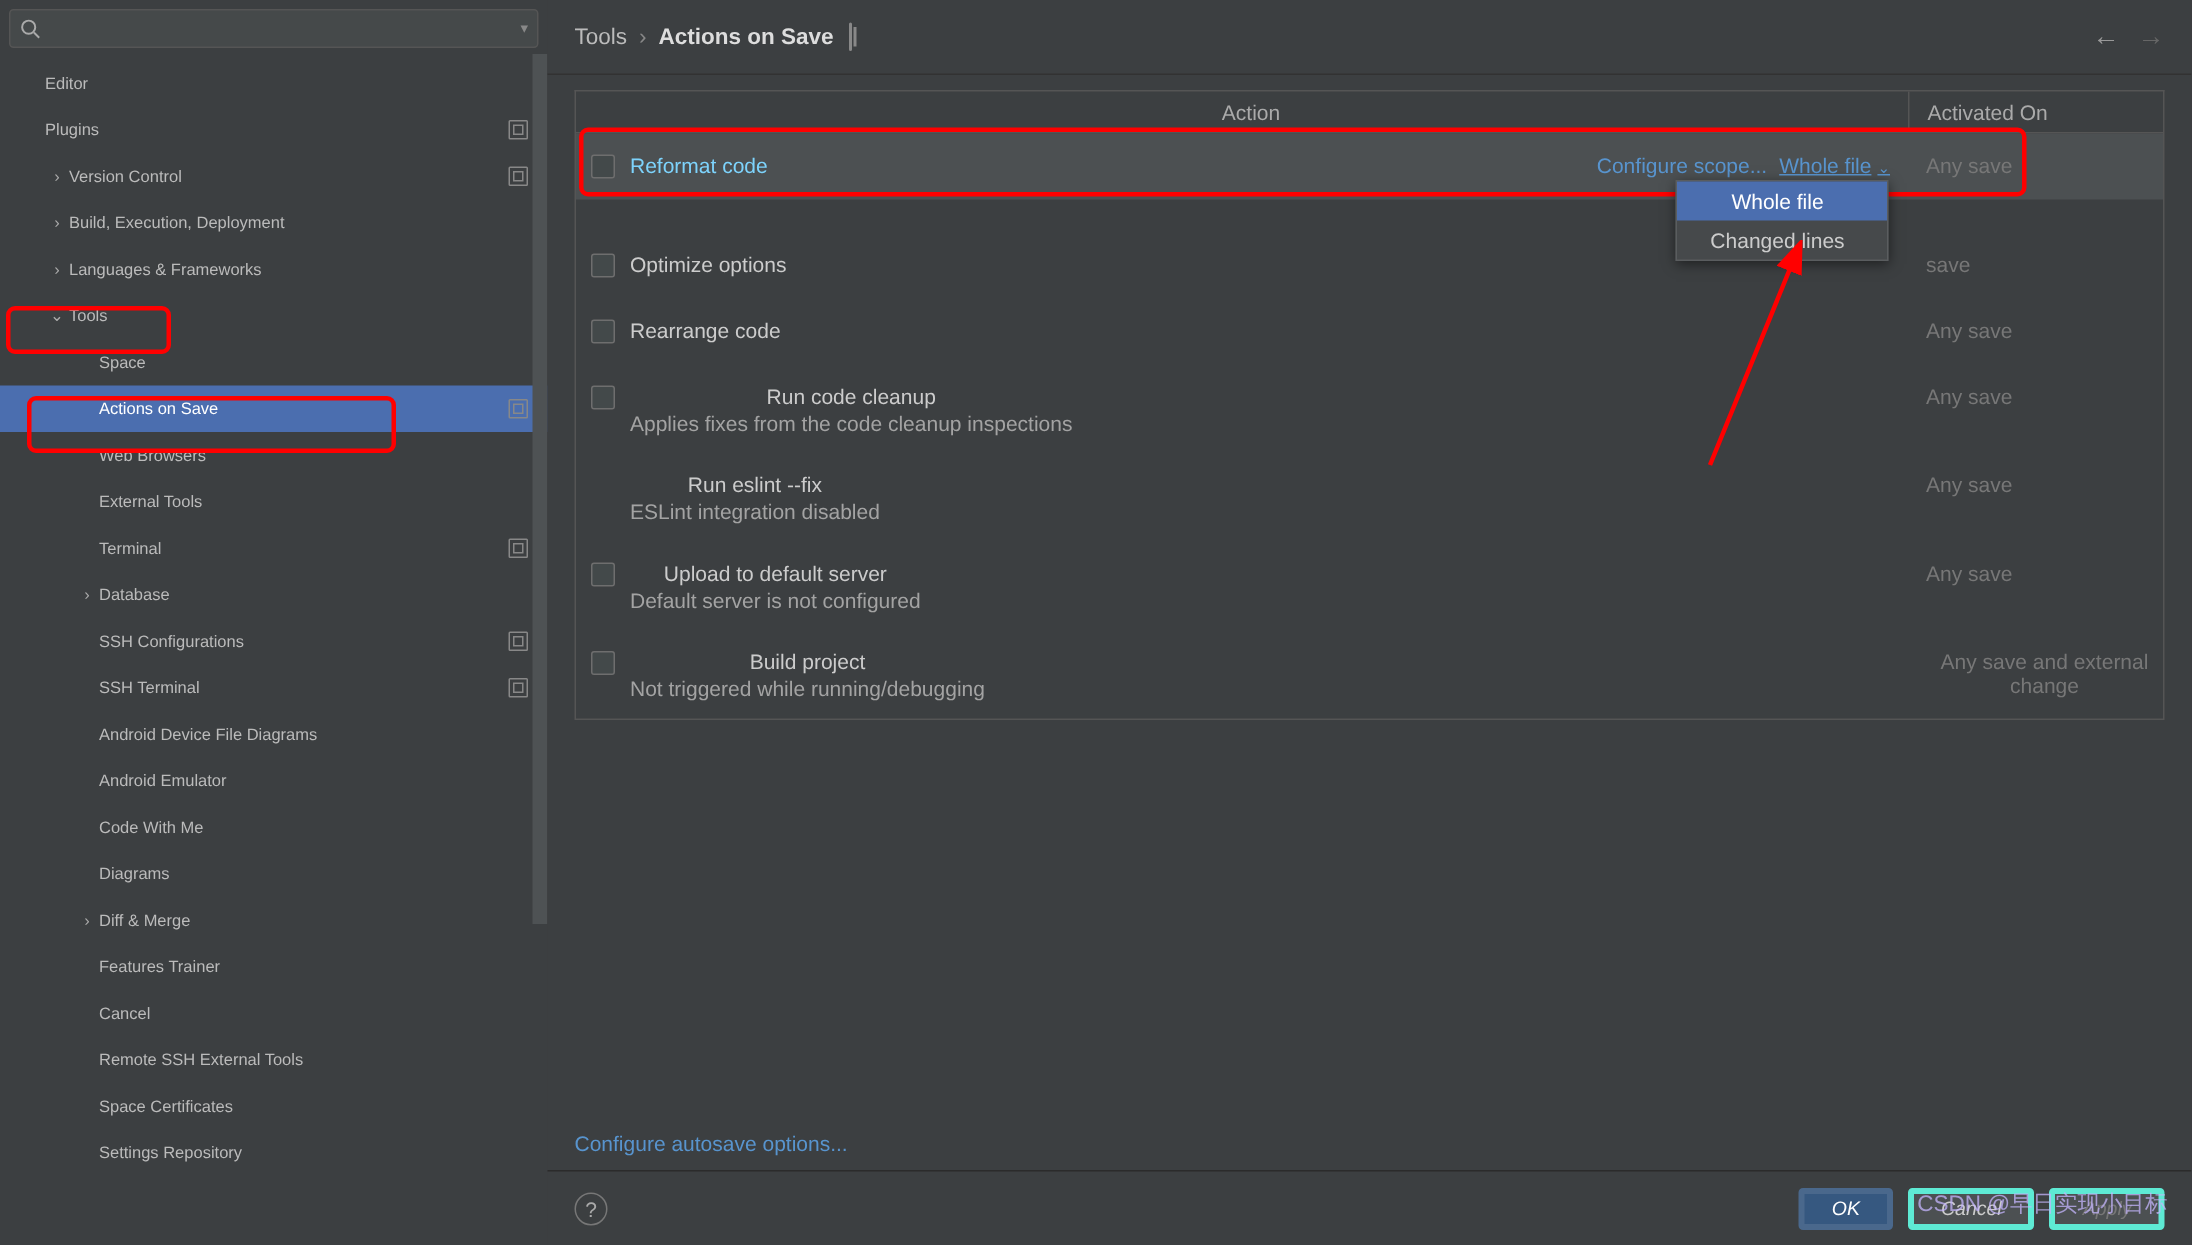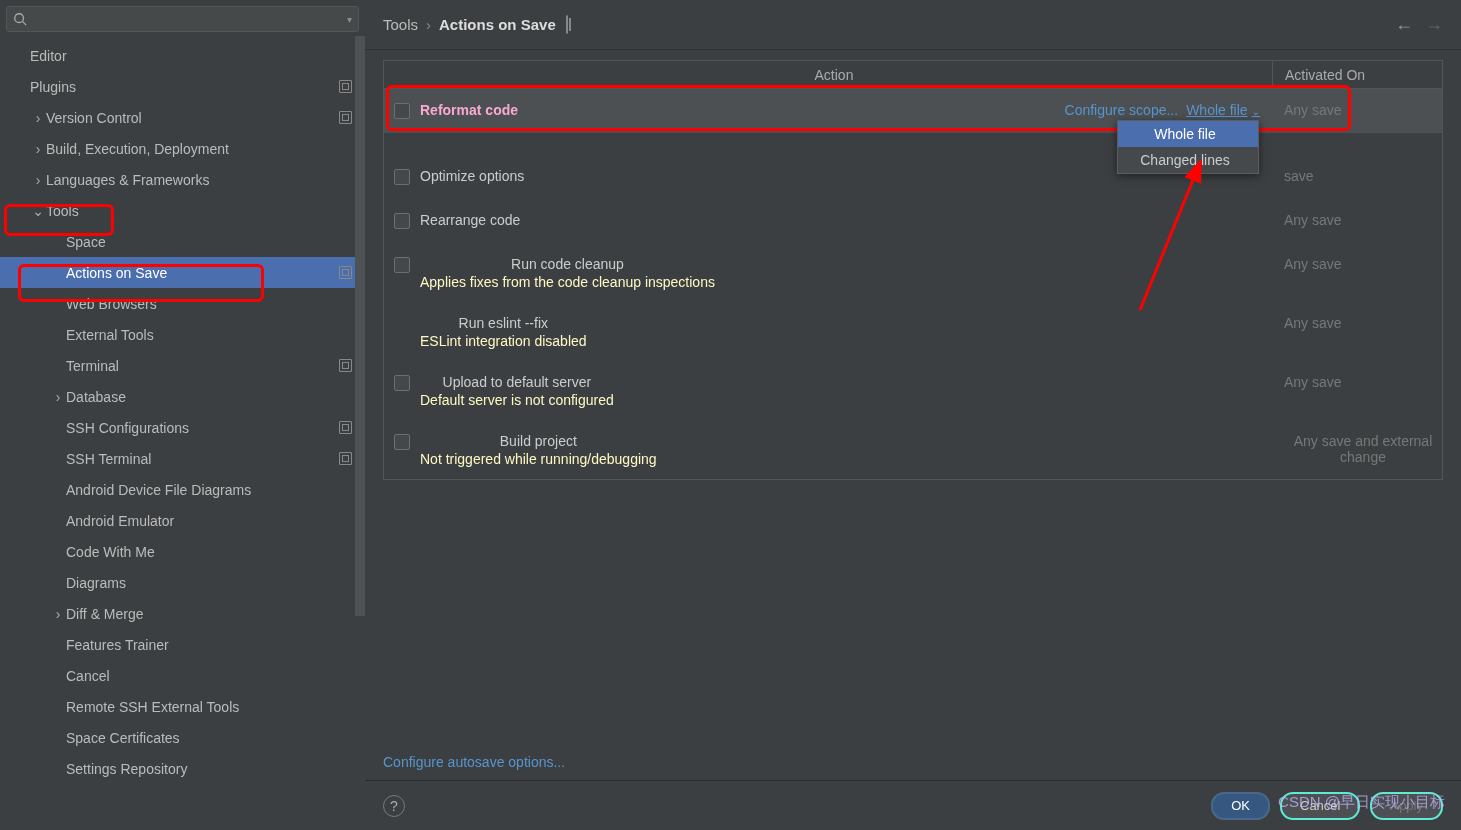--- a/index.html
+++ b/index.html
@@ -24,21 +24,21 @@
 .search-box input {
   background: transparent; border: none; outline: none;
   color: #bbb; margin-left: 4px; flex: 1; font-size: 13px;
 }
 .tree { flex: 1; overflow: hidden; position: relative; padding-top: 4px; }
 .tree-scroll { position: absolute; right: 0; top: 0; width: 10px; height: 580px; background: #4e5254; border-radius: 0; }
 .tree-item {
   display: flex; align-items: center;
   height: 31px; padding-left: 12px; padding-right: 12px;
   cursor: pointer; color: #bbbbbb;
-  font-size: 14px;
+  font-size: 11px;
 }
 .tree-item.selected { background: #4b6eaf; color: #fff; }
 .tree-item .chev { width: 16px; display: inline-flex; justify-content: center; color: #aaa; }
 .tree-item .lbl { flex: 1; }
 .tree-item .badge { width: 14px; height: 14px; display: inline-flex; }
 .indent-1 { padding-left: 30px; }
 .indent-2 { padding-left: 50px; }
 .no-chev .chev { visibility: hidden; }
 .main { flex: 1; display: flex; flex-direction: column; background: #3c3f41; position: relative; }
 .header {
@@ -67,22 +67,22 @@
 .row .col-action { display: flex; align-items: flex-start; padding: 12px 12px 12px 10px; }
 .row .col-activated { border-left: none; padding: 12px 0 0 12px; color: #777; align-items: flex-start; height: auto; font-size: 14px; }
 .row.hover { background: #4c5052; }
 .checkbox {
   width: 16px; height: 16px; border: 1px solid #6e6e6e;
   border-radius: 2px; margin-right: 10px; flex-shrink: 0;
   background: #43494a; margin-top: 1px;
 }
 .action-text { display: flex; flex-direction: column; }
 .action-title { color: #ccc; font-size: 14px; }
-.action-sub { color: #fef9c3; margin-top: 2px; font-size: 14px;}
-.row.hover .action-title { color: #f9a8d4; font-weight: bold; }
+.action-sub { color: #a3a3a3; margin-top: 2px; font-size: 14px;}
+.row.hover .action-title { color: #7dd3fc; }
 .row-links { display: flex; align-items: center; margin-left: auto; gap: 8px; }
 .link { color: #5894ce; font-size: 14px; cursor: pointer; }
 .link.underline { text-decoration: underline; }
 .dropdown-chev { margin-left: 4px; font-size: 10px; color: #5894ce;}
 .popup {
   position: absolute; background: #46494b; border: 1px solid #5a5d5f;
   box-shadow: 0 2px 8px rgba(0,0,0,0.5); z-index: 10;
 }
 .popup-item { padding: 5px 18px 5px 12px; color: #ccc; font-size: 14px; cursor: pointer; white-space: nowrap; }
 .popup-item.sel { background: #4b6eaf; color: #fff; }
@@ -93,23 +93,23 @@
   gap: 10px; justify-content: flex-start;
 }
 .footer .help {
   width: 22px; height: 22px; border-radius: 50%;
   border: 1px solid #777; color: #aaa;
   display: flex; align-items: center; justify-content: center;
   font-size: 14px; cursor: pointer;
 }
 .footer .fspacer { flex: 1; }
 .btn {
-  height: 28px; padding: 0 18px; border-radius: 13px;
+  height: 28px; padding: 0 18px; border-radius: 3px;
   display: flex; align-items: center; cursor: pointer;
-  font-size: 13px; border: 2px solid #5eead4; background: #4c5052; color: #ccc;
+  font-size: 13px; border: 4px solid #5eead4; background: #4c5052; color: #ccc; font-style: italic;
 }
 .btn.primary { background: #365880; border-color: #4a688c; color: #fff; }
 .btn.disabled { color: #777; }
 .redbox1 {
   position: absolute; border: 3px solid #ff0000; border-radius: 6px;
   pointer-events: none;
 }
 .hl-tools { left: 4px; top: 204px; width: 110px; height: 32px; }
 .hl-actions { left: 18px; top: 264px; width: 246px; height: 38px; }
 .hl-row { left: 386px; top: 85px; width: 965px; height: 46px; z-index: 5; }

